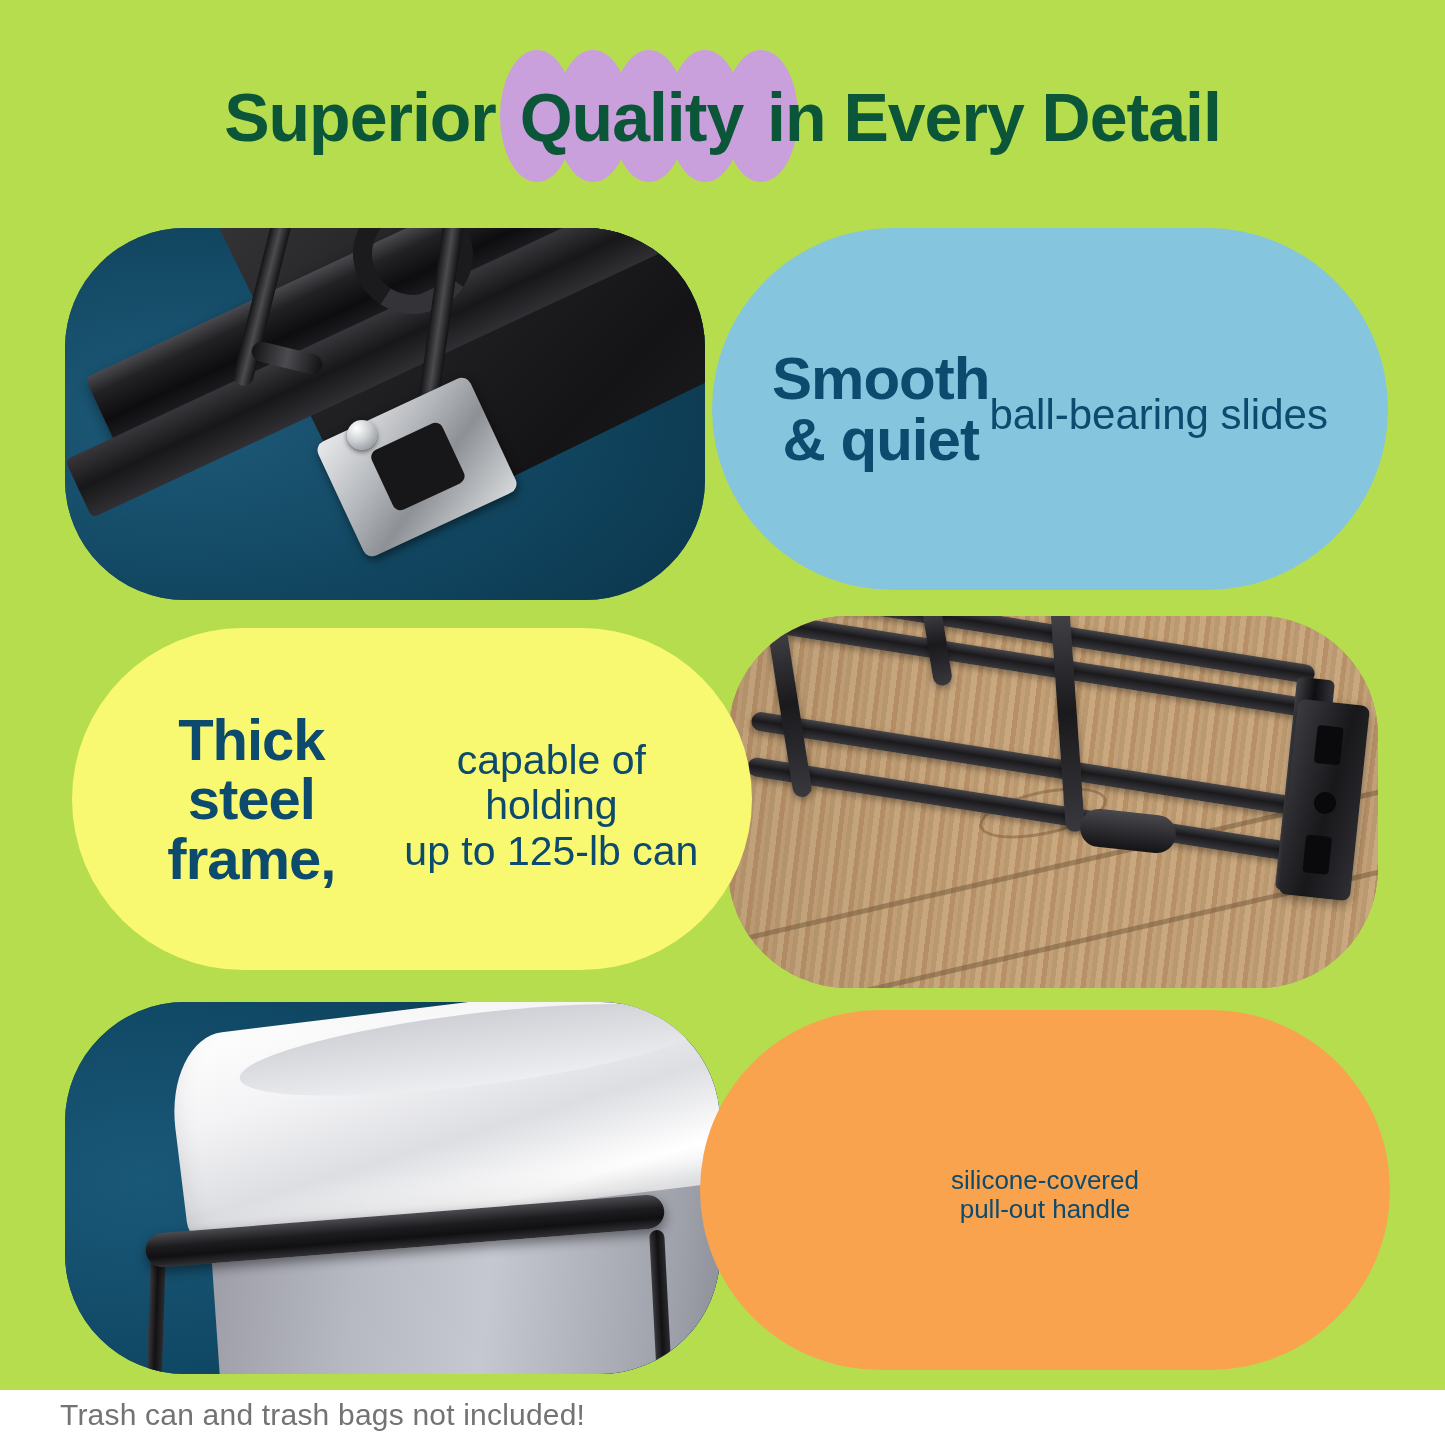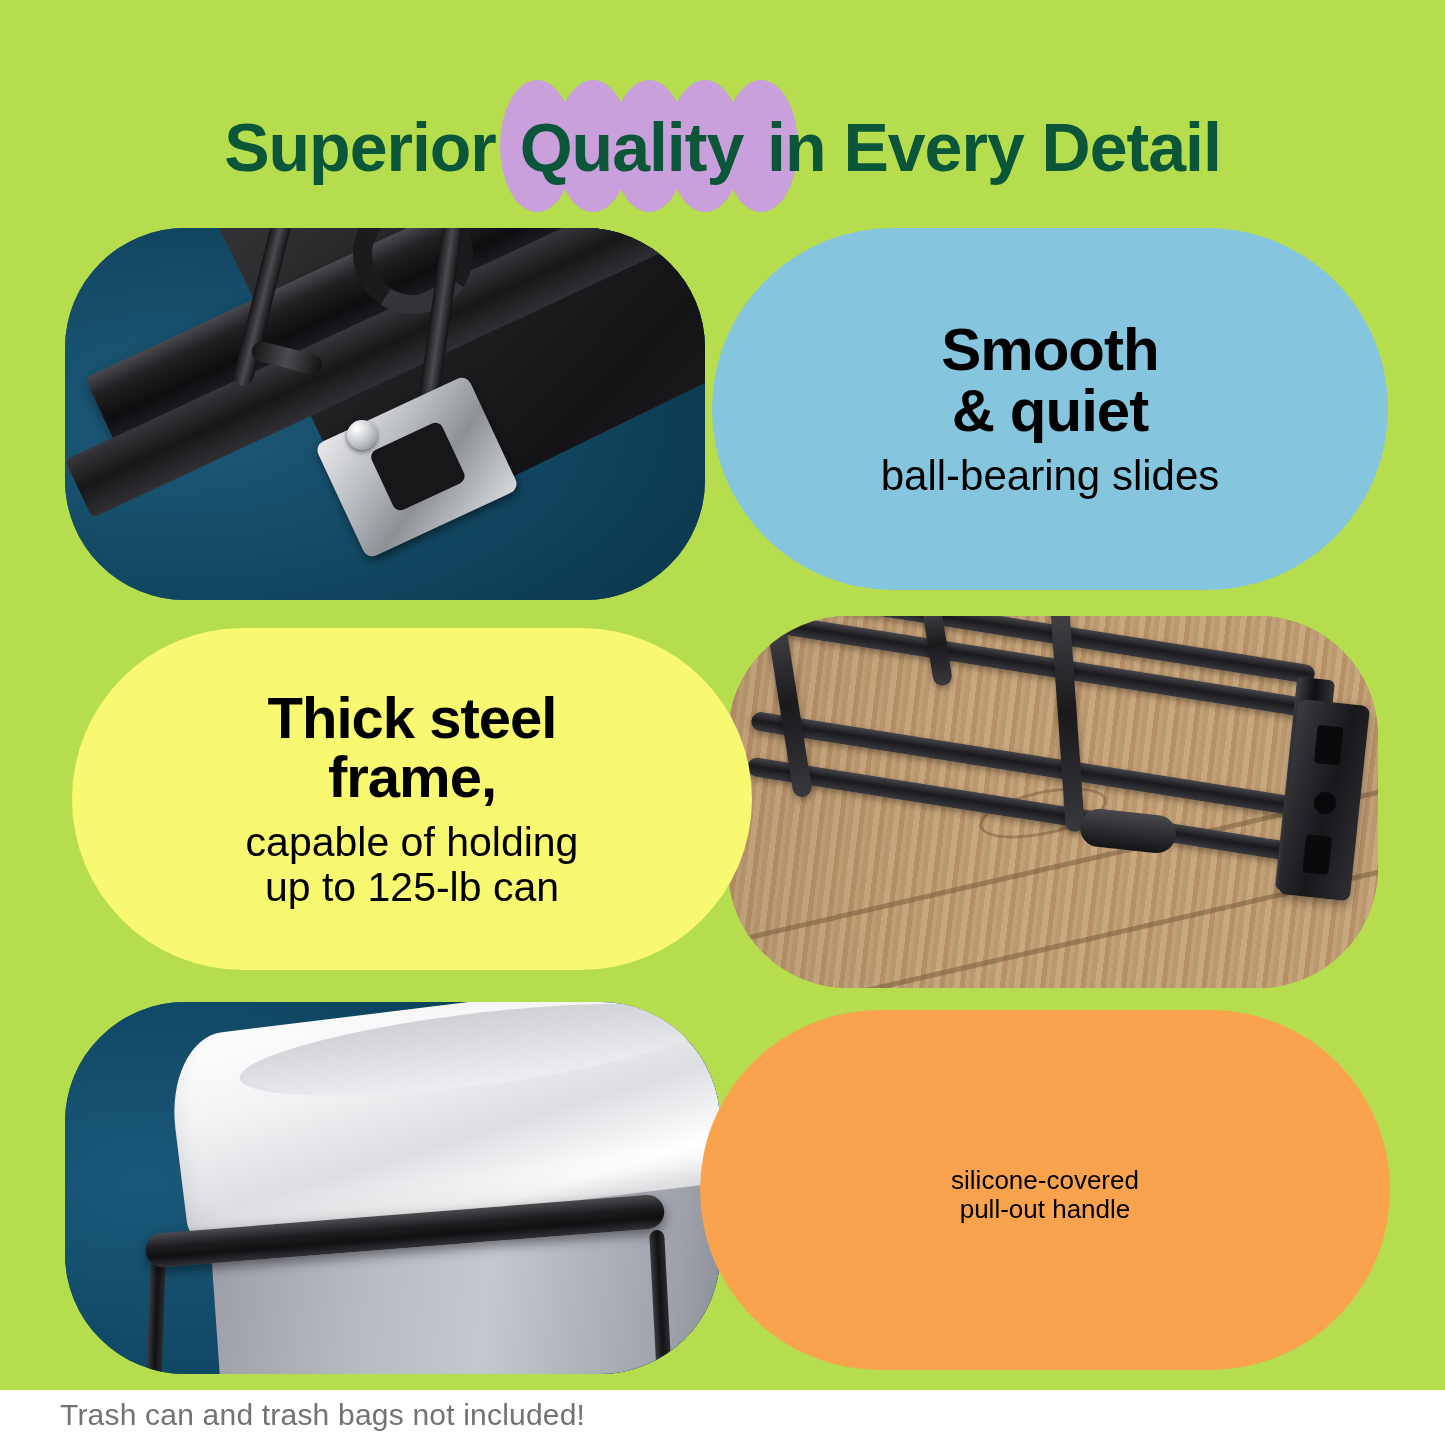--- a/index.html
+++ b/index.html
@@ -39,21 +39,20 @@
     white-space:nowrap;
     z-index:6;
   }
   .headline .hl-text { position:relative; z-index:3; }
 
   
   .hl-wrap {
     position:relative;
     display:inline-block;
     padding:0 6px;
-    margin-top:30px;
   }
   .hl-blobs {
     position:absolute;
     left:-14px; top:-28px;
     width:calc(100% + 28px);
     height:132px;
     z-index:1;
     pointer-events:none;
   }
   .hl-blobs i {
@@ -271,25 +270,25 @@
     background:linear-gradient(90deg,#3a3a3f,#121214,#2c2c30);
     border-radius:8px;
     transform:rotate(-3deg);
   }
 
   
   .bubble {
     position:absolute;
     border-radius:190px;
     display:flex;
-    flex-direction:column;
+    flex-direction:row;
     align-items:center;
     justify-content:center;
     text-align:center;
-    color:#000000;
+    color:#0c4a6e;
     padding:9px 40px;
   }
   .bubble-blue   { left:712px; top:0;   width:676px; height:362px; background:#86c5de; z-index:3; }
   .bubble-yellow { left:72px;  top:12px; width:680px; height:342px; background:#f8f871; z-index:3; }
   .bubble-orange { left:700px; top:8px; width:690px; height:360px; background:#f9a34f; z-index:3; }
 
   .bubble .b-title {
     font-size:60px;
     font-weight:bold;
     line-height:1.02;

